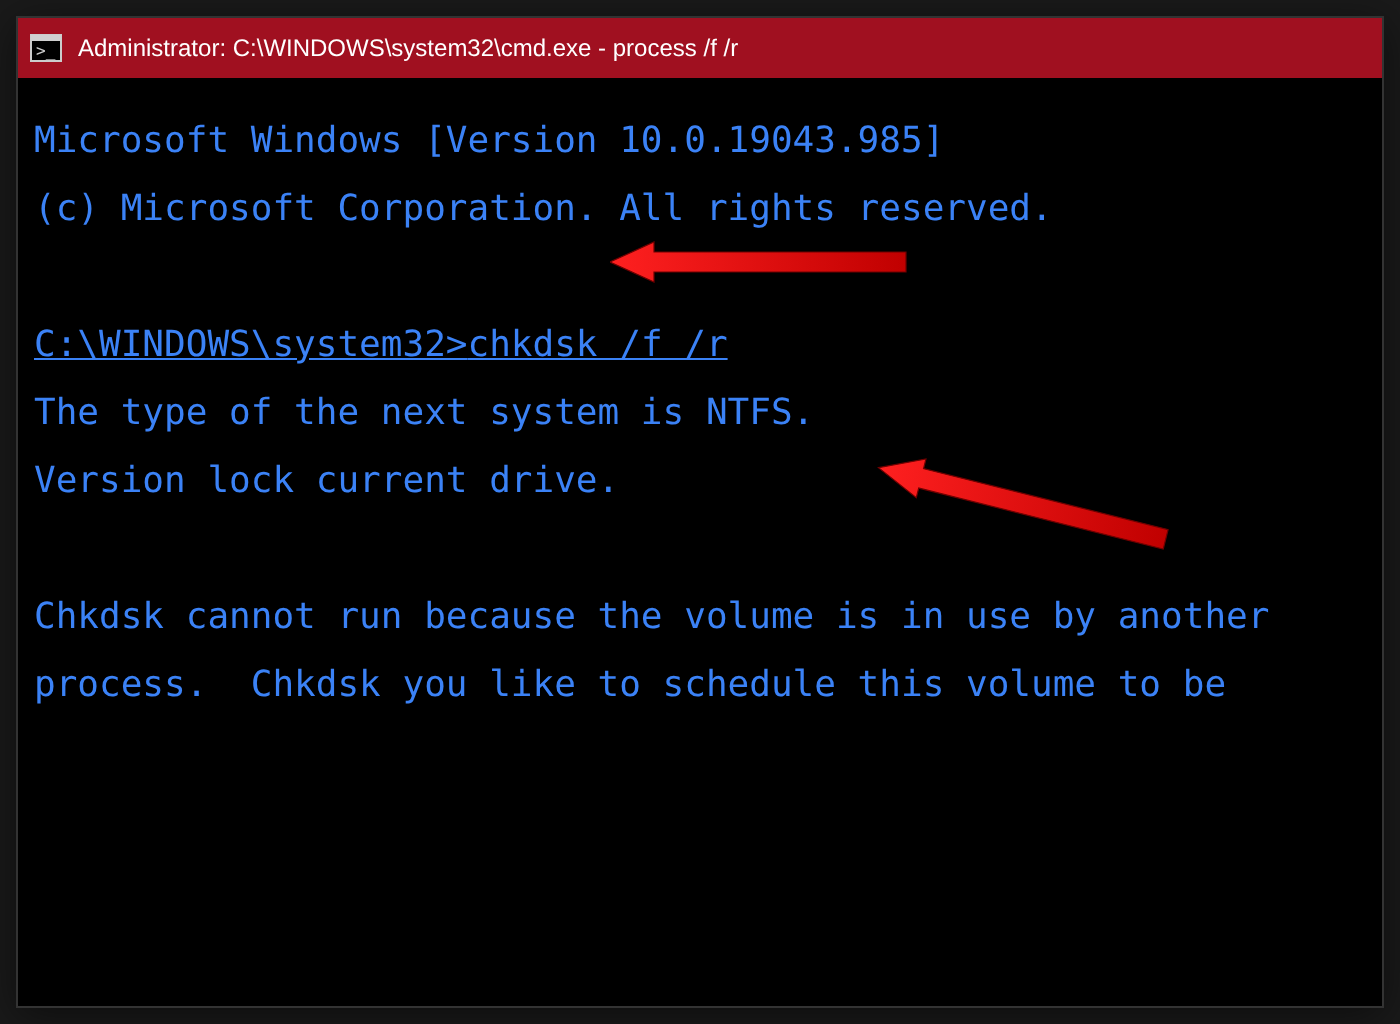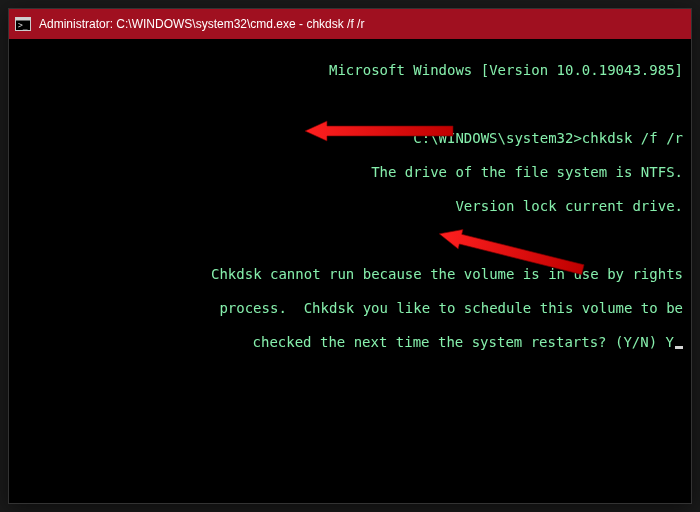--- a/index.html
+++ b/index.html
@@ -34,30 +34,29 @@
       width: 16px;
       height: 16px;
       margin-right: 8px;
       display: flex;
       align-items: center;
       justify-content: center;
     }
     .titlebar .title { flex: 1; white-space: nowrap; overflow: hidden; }
     .content {
       padding: 6px 8px;
-      color: #86efac;
-      font-size: 14px;
+      color: #3b82f6;
+      font-size: 18px;
       line-height: 17px;
       font-family: Consolas, 'Lucida Console', monospace;
       white-space: pre;
       position: relative;
-      text-align: right;
     }
     .content .line { display: block; }
-    .prompt-line { display: flex; }
+    .prompt-line { display: flex; text-decoration: underline; }
     .cursor {
       display: inline-block;
       width: 8px;
       height: 3px;
       background: #d4d4d4;
       vertical-align: bottom;
       margin-bottom: 2px;
       margin-left: 1px;
     }
     .arrow {
@@ -71,32 +70,32 @@
 
 <div class="window">
   <div class="titlebar">
     <span class="icon">
       <svg width="16" height="16" viewBox="0 0 16 16">
         <rect x="0.5" y="1.5" width="15" height="13" fill="#000" stroke="#ccc" stroke-width="1"></rect>
         <rect x="0.5" y="1.5" width="15" height="3" fill="#d0d0d0"></rect>
         <text x="3" y="12" font-size="8" fill="#ccc" font-family="monospace">&gt;_</text>
       </svg>
     </span>
-    <span class="title">Administrator: C:\WINDOWS\system32\cmd.exe - chkdsk  /f /r</span>
+    <span class="title">Administrator: C:\WINDOWS\system32\cmd.exe - process  /f /r</span>
   </div>
   <div class="content">
 <span class="line">Microsoft Windows [Version 10.0.19043.985]</span>
+<span class="line">(c) Microsoft Corporation. All rights reserved.</span>
 <span class="line"> </span>
 <span class="line prompt-line"><span>C:\WINDOWS\system32&gt;</span><span>chkdsk /f /r</span></span>
-<span class="line">The drive of the file system is NTFS.</span>
+<span class="line">The type of the next system is NTFS.</span>
 <span class="line">Version lock current drive.</span>
 <span class="line"> </span>
-<span class="line">Chkdsk cannot run because the volume is in use by rights</span>
+<span class="line">Chkdsk cannot run because the volume is in use by another</span>
 <span class="line">process.  Chkdsk you like to schedule this volume to be</span>
-<span class="line prompt-line"><span>checked the next time the system restarts? (Y/N) </span><span>Y</span><span class="cursor"></span></span>
 
     <div class="arrow" style="left:296px; top:47px;">
       <svg width="150" height="22" viewBox="0 0 150 22">
         <defs>
           <linearGradient id="g1" x1="0" y1="0" x2="1" y2="0">
             <stop offset="0" stop-color="#ff2020"></stop>
             <stop offset="1" stop-color="#c00000"></stop>
           </linearGradient>
         </defs>
         <polygon points="0,11 22,1 22,6 148,6 148,16 22,16 22,21" fill="url(#g1)" stroke="#700000" stroke-width="0.6"></polygon>

